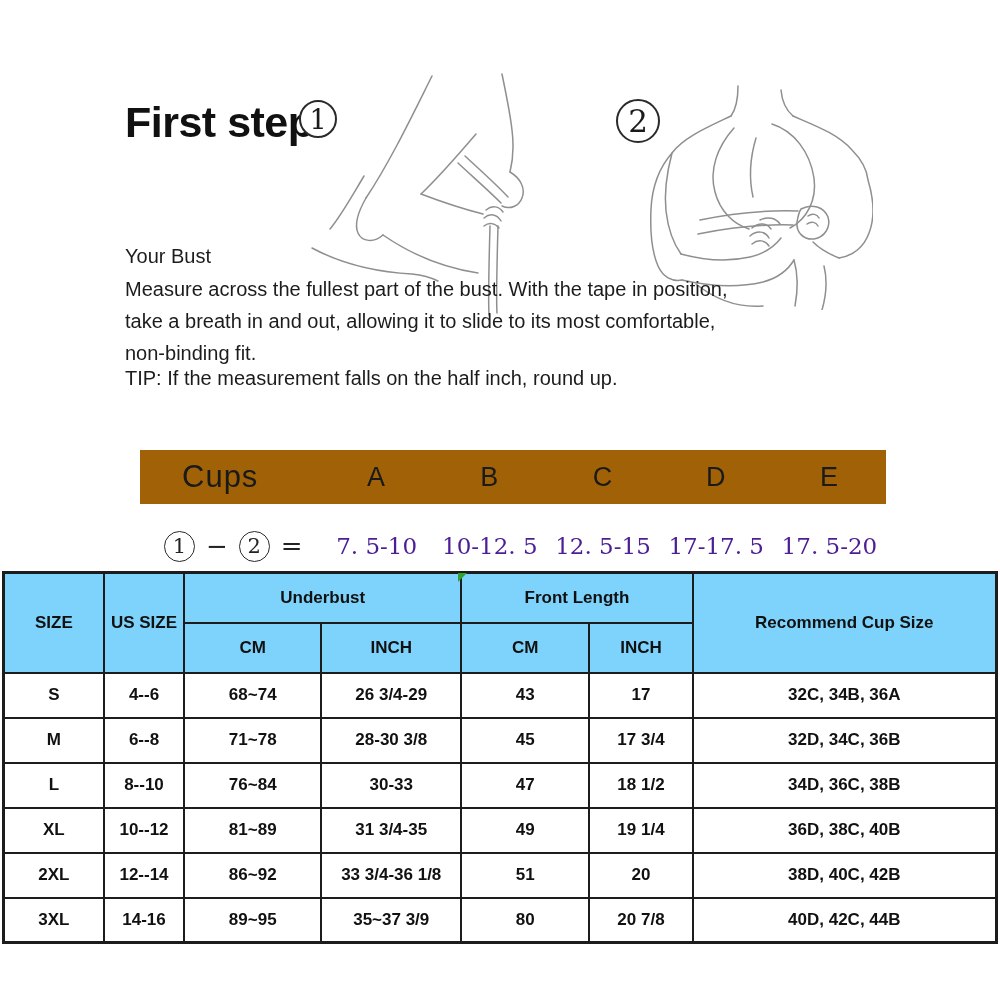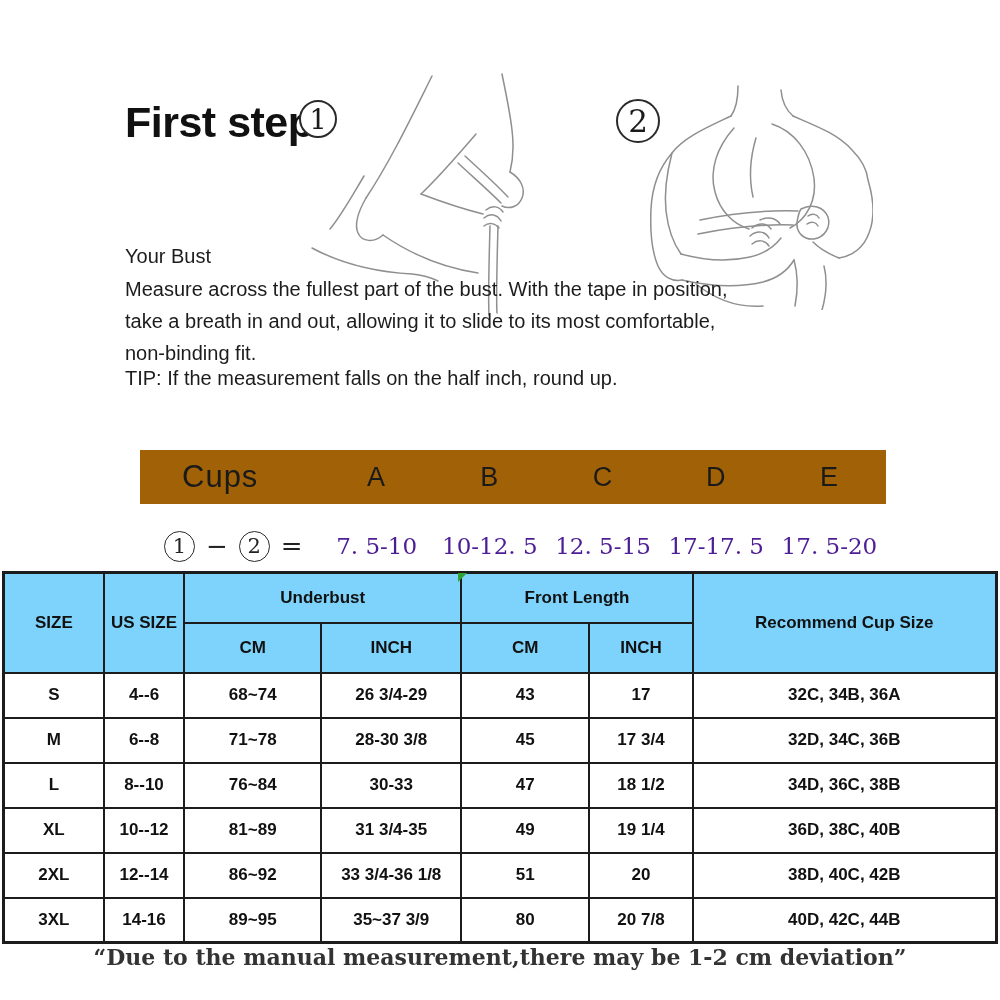--- a/index.html
+++ b/index.html
@@ -237,15 +237,14 @@
         <td>89~95</td>
         <td>35~37 3/9</td>
         <td>80</td>
         <td>20 7/8</td>
         <td>40D, 42C, 44B</td>
       </tr>
     </tbody>
   </table>
   <div class="green-marker"></div>
 
-  <div class="footer-note">“Due to the manual measurement,there may be 1-2 cm deviation”</div>
 
 </div>
 
 </body></html>

